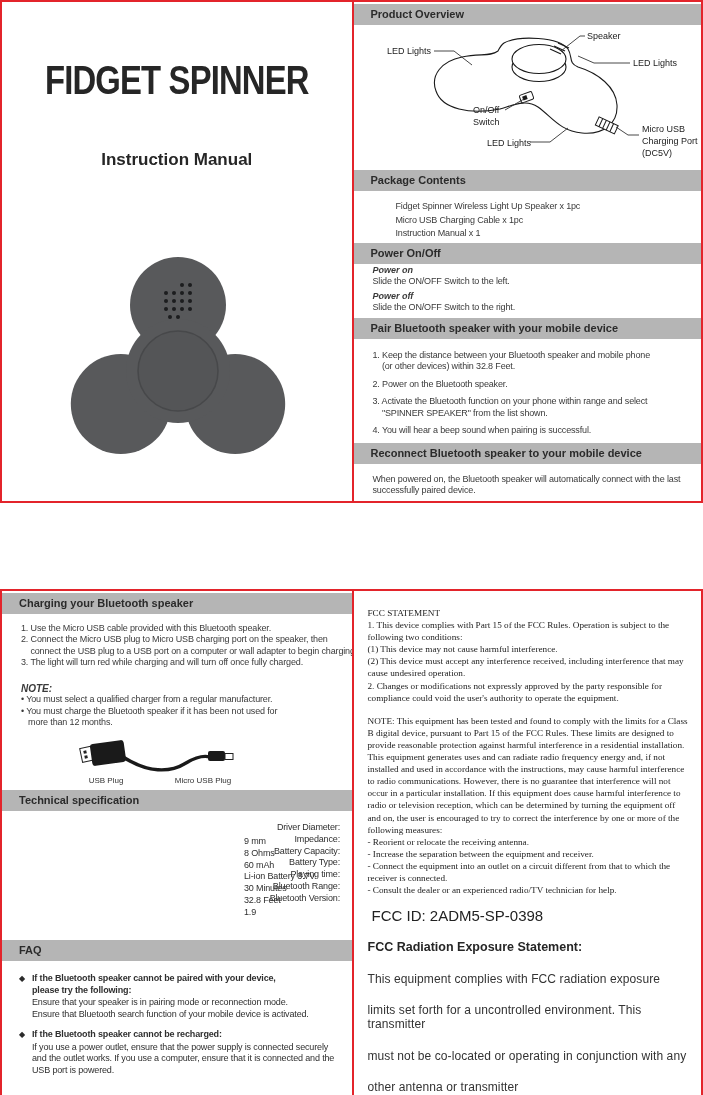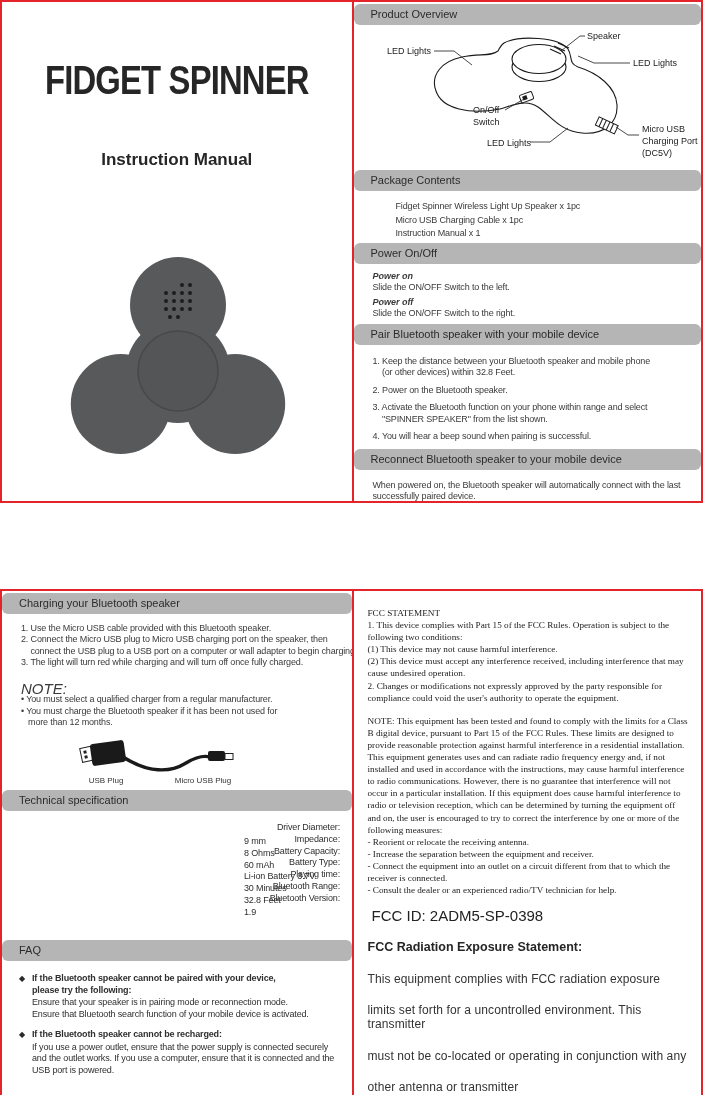--- a/index.html
+++ b/index.html
@@ -8,42 +8,42 @@
     --ink:#2f2f2f;
   }
   html,body{margin:0;padding:0;background:#fff;}
   body{width:703px;height:1095px;position:relative;font-family:"Liberation Sans",sans-serif;color:var(--ink);}
   .sheet{position:absolute;inset:0;background:#fff;}
   .page{position:absolute;left:0;width:703px;border:2px solid var(--red);background:#fff;box-sizing:border-box;display:flex;}
   .page-1{top:0;height:503px;}
   .page-2{top:589px;height:603px;}
   .col{position:relative;width:50%;overflow:hidden;box-sizing:border-box;}
   .col-right{border-left:2px solid var(--red);}
-  .bar{height:21px;line-height:21px;background:var(--bar);color:#2b2b2b;font-size:11px;font-weight:normal;padding-left:17px;margin-top:2px;border-radius:6px;}
+  .bar{height:21px;line-height:21px;background:var(--bar);color:#2b2b2b;font-size:11px;font-weight:bold;padding-left:17px;margin-top:2px;}
   .body-block{padding-left:19px;color:#3a3a3a;}
   .line{white-space:pre;font-size:9px;letter-spacing:-0.15px;line-height:11.5px;}
   
   .p1-title{position:absolute;top:56px;left:0;width:100%;text-align:center;}
   .p1-title span{display:inline-block;font-size:40px;font-weight:bold;color:#262626;letter-spacing:-1px;transform:scaleX(0.82);transform-origin:center;white-space:nowrap;}
   .p1-sub{position:absolute;top:148px;left:0;width:100%;text-align:center;font-size:17px;font-weight:bold;color:#262626;}
   .spinner-art{position:absolute;top:243px;left:56px;}
   
   .pkg .line{line-height:13.5px;}
   .pkg{padding-top:9px;padding-left:42px;}
-  .power{padding-top:7px;}
+  .power{padding-top:1px;}
   .power .plabel{font-size:9px;font-weight:bold;font-style:italic;line-height:11px;}
   .power .pline{margin-bottom:4px;}
   .pair{padding-top:11px;}
   .pair .line{margin-bottom:6px;}
   .reconnect{padding-top:10px;}
   
   .charge{padding-top:9px;}
   .charge .line{line-height:11.3px;}
   .note{padding-top:15px;}
-  .note .nlabel{font-size:15px;font-weight:normal;font-style:italic;line-height:11.3px;}
+  .note .nlabel{font-size:10px;font-weight:bold;font-style:italic;line-height:11.3px;}
   .cable-art{margin:5px 0 0 76px;display:block;}
   .specs{padding:11px 0 0 26px;}
   .spec-row{display:flex;align-items:flex-end;height:11.7px;font-size:9px;letter-spacing:-0.15px;width:312px;flex-direction:column;}
   .spec-row .leader{flex:1;border-bottom:1.4px dashed #4a4a4a;margin:0 4px 3px 4px;}
   .spec-row .val{width:96px;}
   .faq-bar{margin-top:36px;}
   .faq{padding:12px 0 0 17px;}
   .faq-item{display:flex;margin-bottom:9px;}
   .faq-item .dia{width:13px;font-size:8px;line-height:11.5px;color:#2b2b2b;}
   .faq-item .ftitle{font-weight:bold;margin-bottom:1px;}

